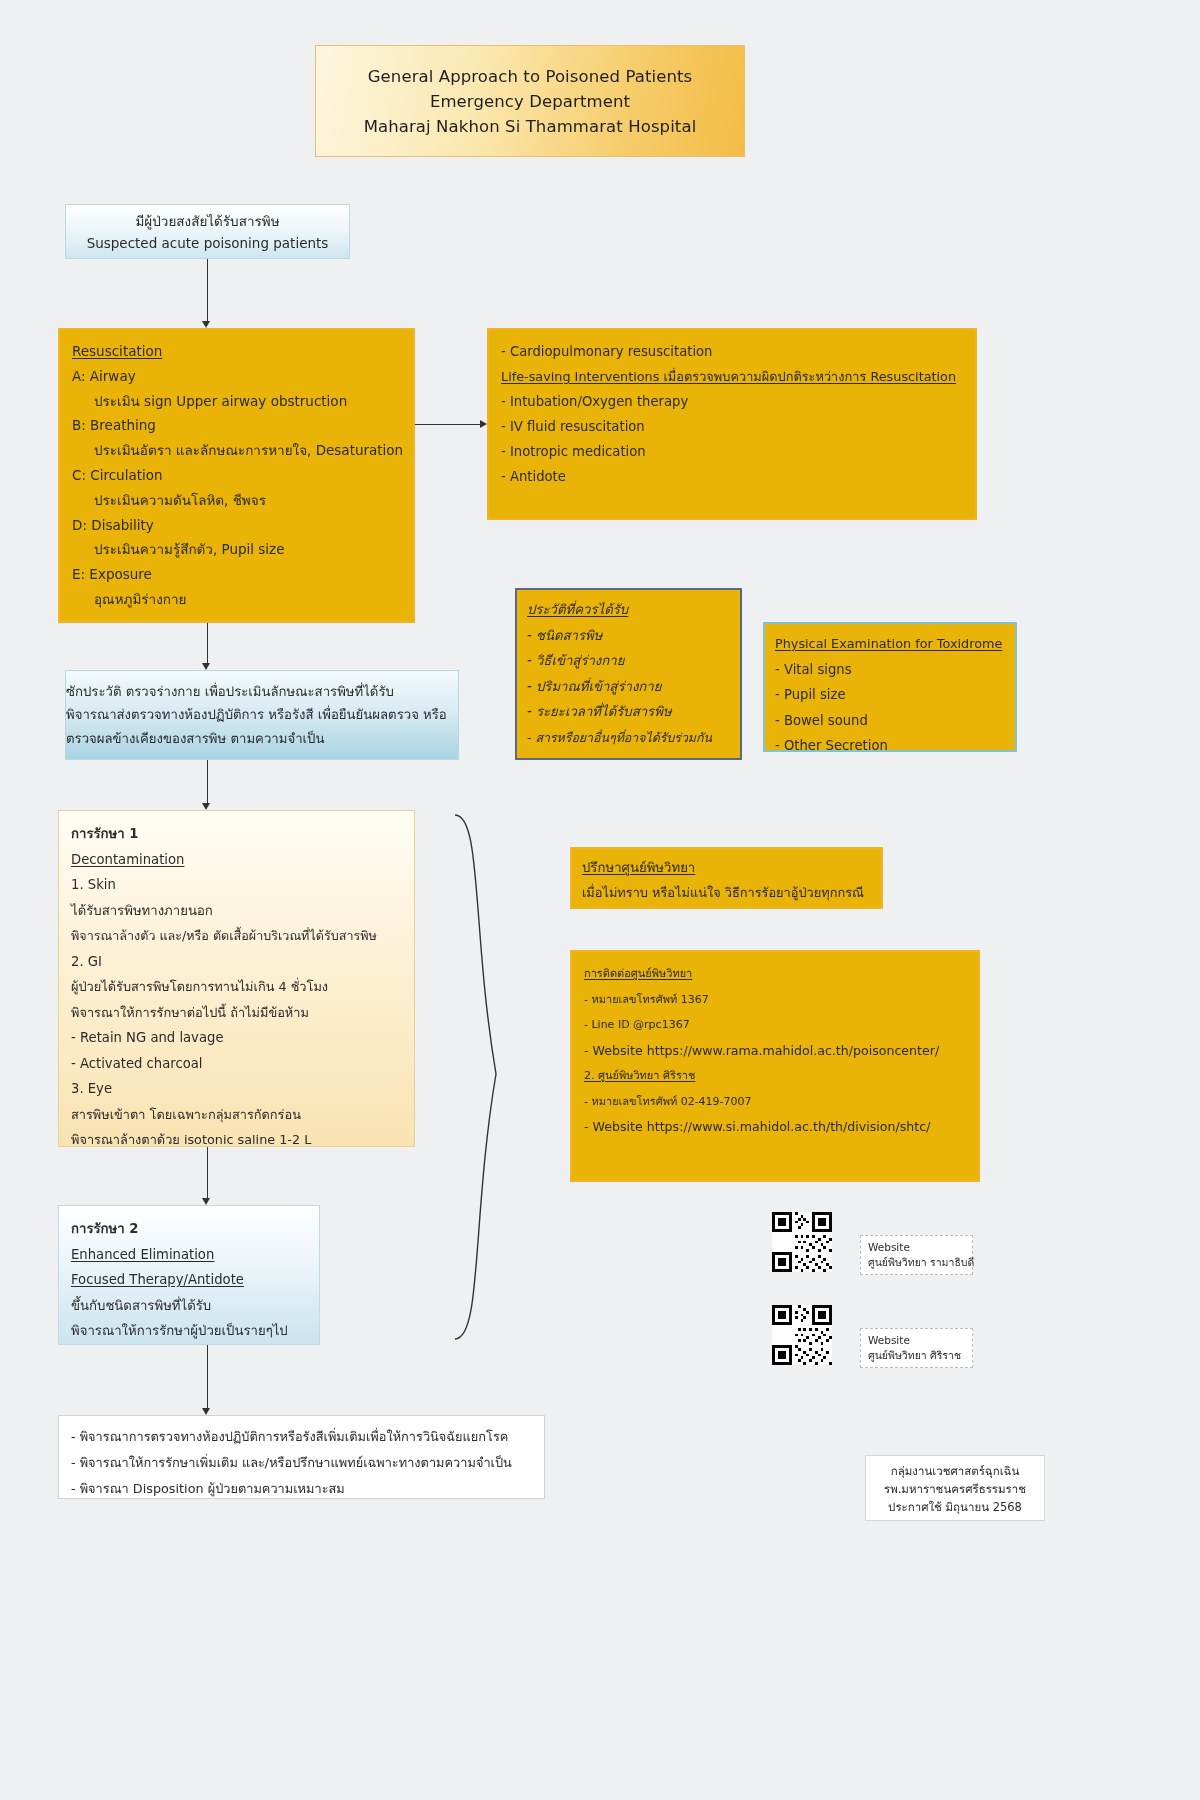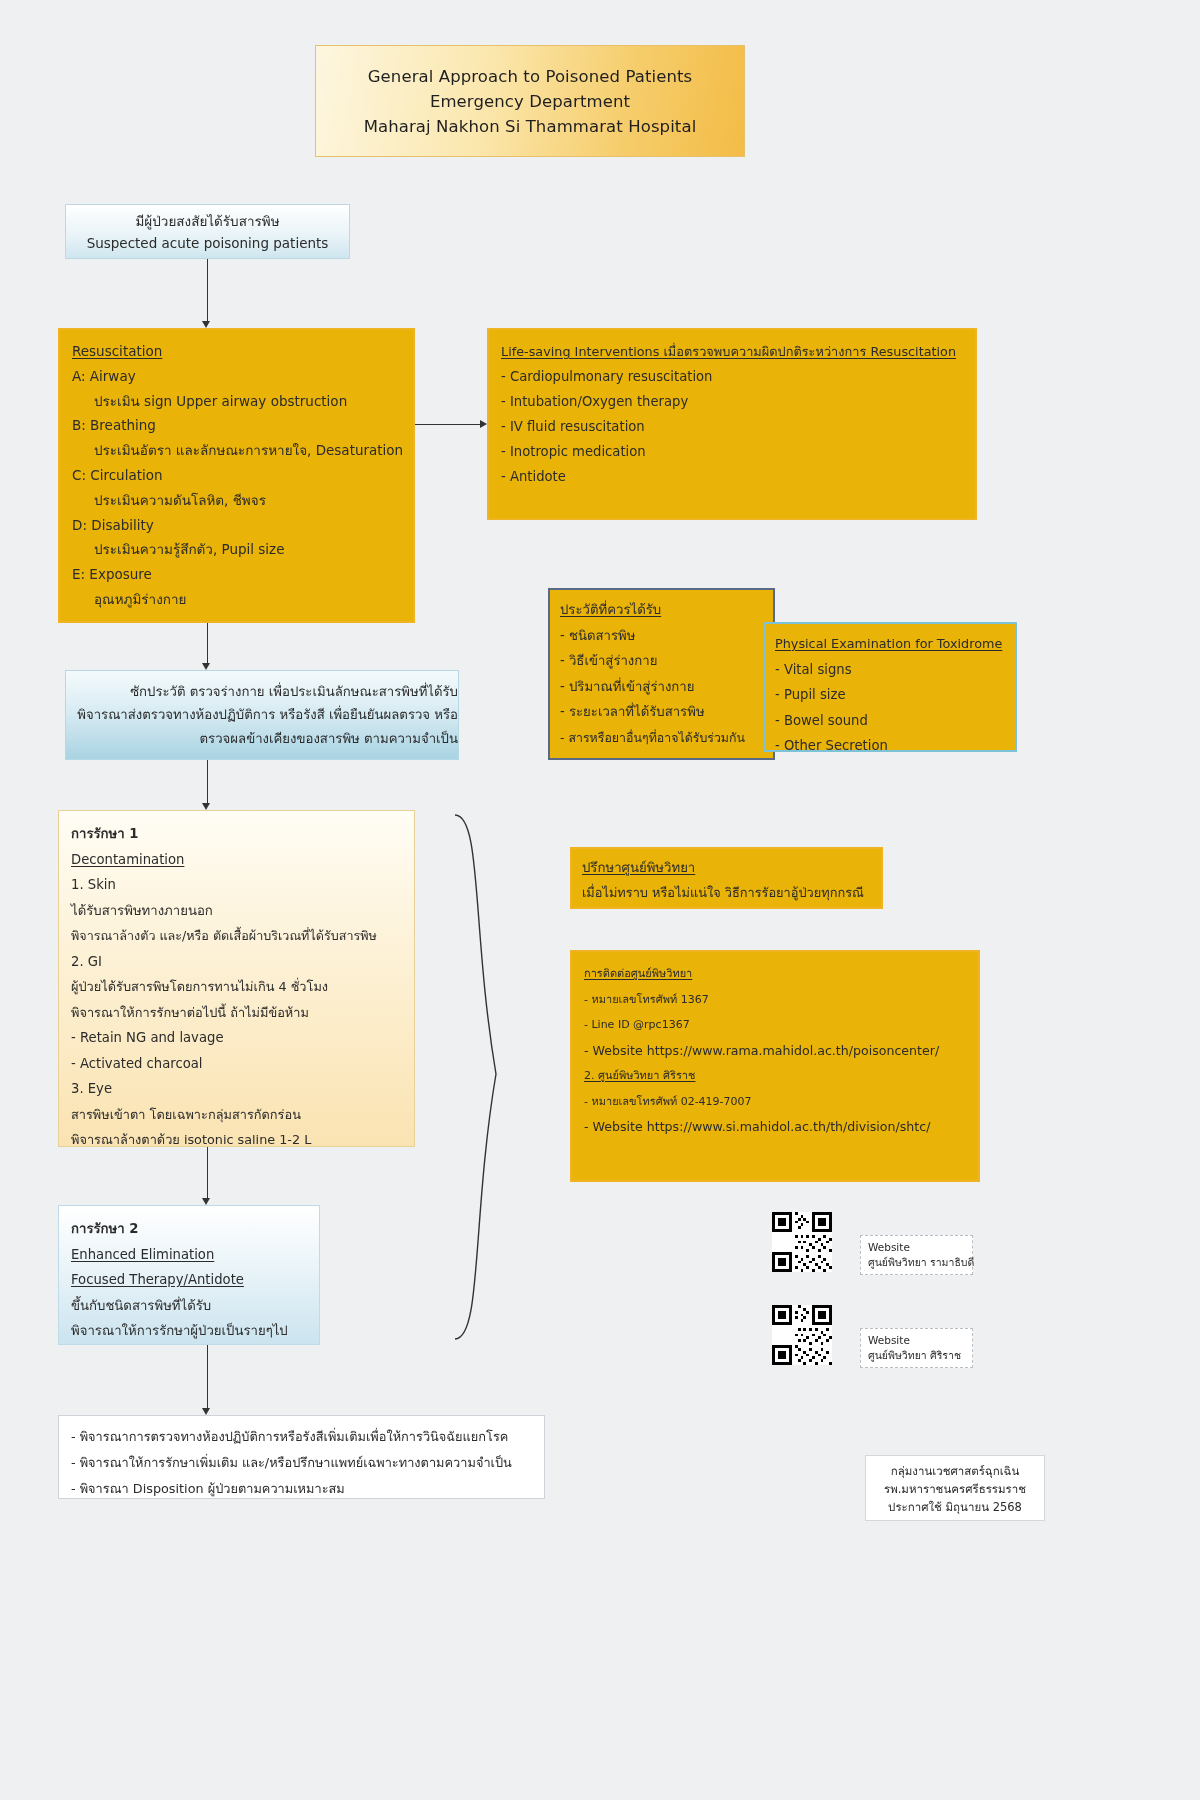--- a/index.html
+++ b/index.html
@@ -39,21 +39,21 @@
     background:linear-gradient(180deg,#ffffff 0%,#eaf4f8 55%,#cfe6ef 100%);
     border:1px solid #bcd8e3;
     display:flex; flex-direction:column; align-items:center; justify-content:center;
   }
   #suspected-box .ln{ font-size:13.5px; line-height:22px; }
 
   #history-box{
     left:65px; top:670px; width:394px; height:90px;
     background:linear-gradient(180deg,#f4fafc 0%,#d9ecf3 45%,#a9d3e3 100%);
     border:1px solid #b6d7e4;
-    display:flex; flex-direction:column; align-items:flex-end; justify-content:center;
+    display:flex; flex-direction:column; align-items:flex-start; justify-content:center;
   }
   #history-box .ln{ font-size:13.2px; line-height:23.5px; }
 
   #treat1-box{
     left:58px; top:810px; width:357px; height:337px;
     background:linear-gradient(180deg,#fffdf5 0%,#fdf2d8 40%,#fae3b2 100%);
     border:1px solid #e8d196;
   }
   #treat1-box .ln{ font-size:13.2px; line-height:25.5px; }
 
@@ -67,21 +67,21 @@
   #final-box{
     left:58px; top:1415px; width:487px; height:84px;
     background:#ffffff; border:1px solid #cfd4da;
   }
   #final-box .ln{ font-size:13.2px; line-height:26px; }
 
   
   #lifesaving-box{ left:487px; top:328px; width:490px; height:192px; }
   #lifesaving-box .ln{ font-size:13.2px; line-height:25px; }
 
-  #history-items-box{ left:548px; top:588px; width:227px; height:172px; }
+  #history-items-box{ left:515px; top:588px; width:227px; height:172px;font-style:italic; }
   #history-items-box .ln{ font-size:13.2px; line-height:25.5px; }
 
   #pe-box{ left:763px; top:622px; width:254px; height:130px; }
   #pe-box .ln{ font-size:13.2px; line-height:25.5px; }
 
   #consult-box{ left:570px; top:847px; width:313px; height:62px; }
   #consult-box .ln{ font-size:13.2px; line-height:25px; }
 
   #contact-box{ left:570px; top:950px; width:410px; height:232px; }
   #contact-box .ln{ font-size:11px; line-height:25.5px; }
@@ -141,22 +141,22 @@
     <div class="ln">E: Exposure</div>
     <div class="ln" style="padding-left:22px;">อุณหภูมิร่างกาย</div>
   </div>
 </div>
 
 <div class="line-h" style="left:415px; top:424px; width:65px;"></div>
 <div class="arrow-r" style="left:480px; top:420px;"></div>
 
 <div id="lifesaving-box" class="box box-amber abs">
   <div class="inner">
+    <div class="ln">- Cardiopulmonary resuscitation</div>
     <div class="ln ul" style="font-size:12.8px;">Life-saving Interventions เมื่อตรวจพบความผิดปกติระหว่างการ Resuscitation</div>
-    <div class="ln">- Cardiopulmonary resuscitation</div>
     <div class="ln">- Intubation/Oxygen therapy</div>
     <div class="ln">- IV fluid resuscitation</div>
     <div class="ln">- Inotropic medication</div>
     <div class="ln">- Antidote</div>
   </div>
 </div>
 
 <div class="line-v" style="left:207px; top:623px; height:40px;"></div>
 <div class="arrow-d" style="left:202px; top:663px;"></div>
 

